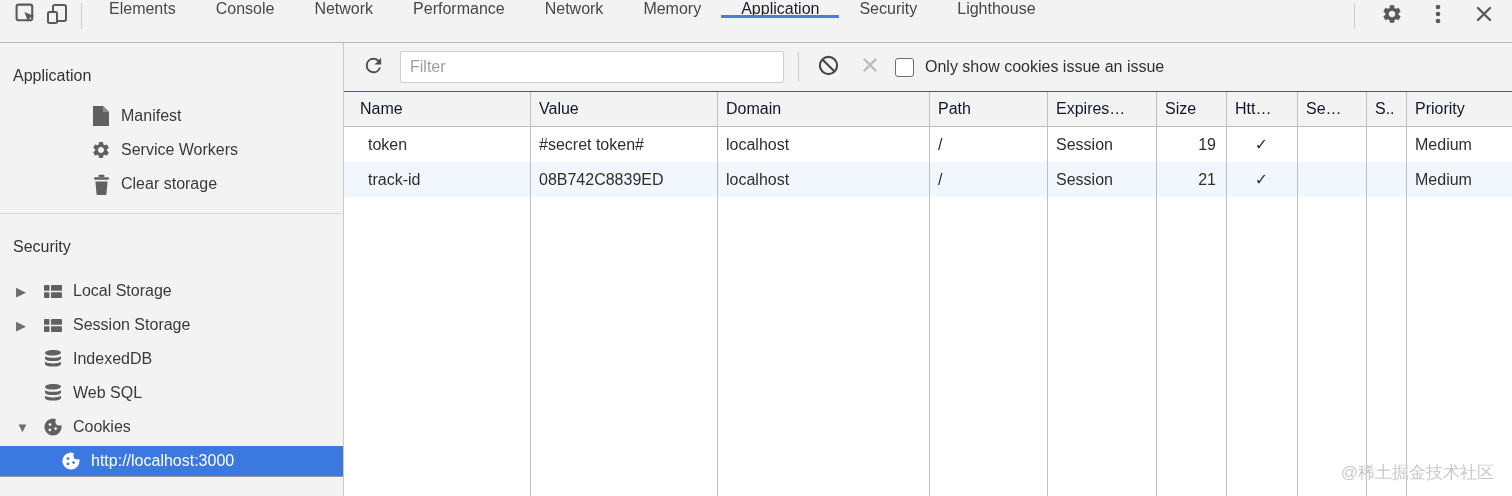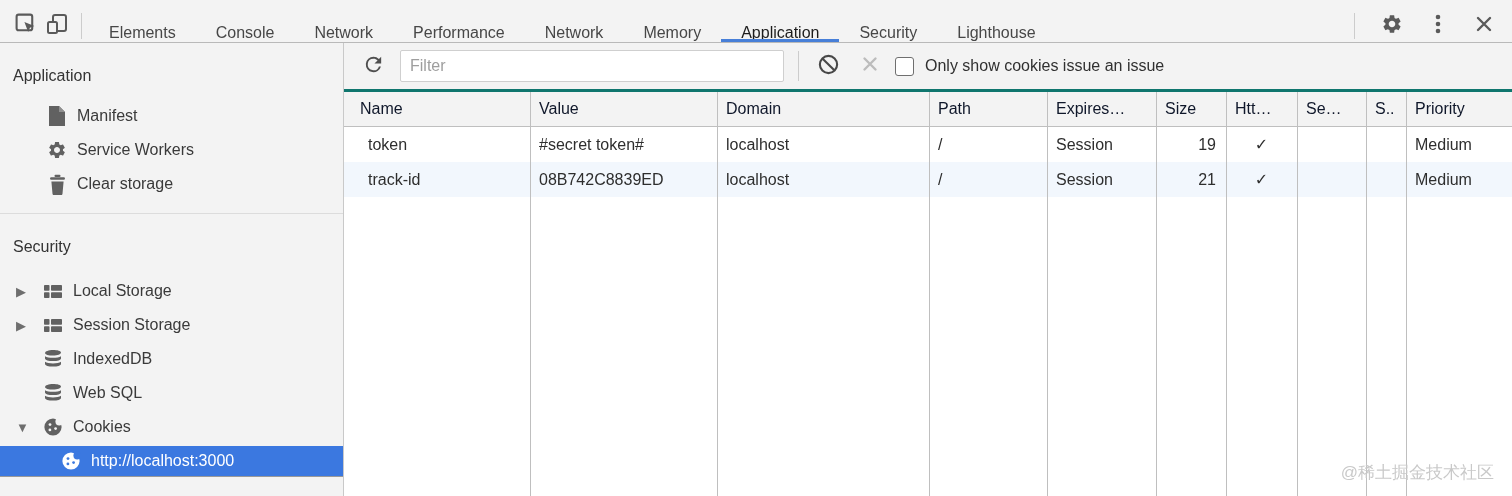--- a/index.html
+++ b/index.html
@@ -2,53 +2,53 @@
 <html><head>
 <meta charset="utf-8">
 <style>
   * { box-sizing: border-box; margin: 0; padding: 0; }
   html,body { width:1512px; height:496px; overflow:hidden; background:#fff;
     font-family:"Liberation Sans","DejaVu Sans",sans-serif; }
   .devtools { width:1512px; height:496px; display:flex; flex-direction:column; }
 
   
   .tabbar { height:43px; flex:0 0 auto; background:#f3f3f3; border-bottom:1px solid #b9b9b9;
-    display:flex; align-items:flex-end; }
+    display:flex; align-items:flex-start; }
   .tabbar-left { display:flex; align-items:center; padding-left:10px; }
   .icon-btn { width:32px; height:32px; display:flex; align-items:center; justify-content:center; cursor:pointer; }
   .vsep { width:1px; background:#ccc; height:26px; align-self:center; margin:0 7px; }
   .tabs { display:flex; align-items:stretch; }
   .tab { display:flex; align-items:center; padding:0 20px; font-size:16px; color:#474747; position:relative; cursor:pointer; }
   .tab.active { color:#1c1c1c; }
   .tab.active::after { content:""; position:absolute; left:0; right:0; bottom:0; height:3px; background:#477fd8; }
   .tabbar-right { margin-left:auto; display:flex; align-items:center; padding-right:12px; gap:14px; }
 
   
   .panel-body { flex:1; display:flex; min-height:0; }
 
   
   .sidebar { width:344px; flex:0 0 auto; background:#f3f3f3; border-right:1px solid #c9c9c9;
     font-size:16px; color:#3a3a3a; overflow:hidden; }
   .section-title { padding:20px 0 0 13px; line-height:26px; color:#333; }
   .app-items { margin-top:10px; }
   .side-item { height:34px; display:flex; align-items:center; cursor:pointer; }
-  .app-item { padding-left:46px; }
+  .app-item { padding-left:46px;margin-left:44px; }
   .ic { width:22px; display:flex; justify-content:center; align-items:center; margin-right:9px; flex:0 0 auto; }
   .divider { height:1px; background:#dcdcdc; margin-top:12px; }
   .tree-items { margin-top:14px; }
   .tree-item { padding-left:16px; }
   .arrow { width:26px; font-size:13px; color:#6e6e6e; flex:0 0 auto; }
   .selected-item { height:30px; background:#3b78e0; color:#fff; display:flex; align-items:center;
     padding-left:60px; margin-top:2px; cursor:pointer; }
   .selected-item .ic { margin-right:9px; }
   .sidebar-bottom-divider { height:1px; background:#999; }
 
   
   .main { flex:1; display:flex; flex-direction:column; min-width:0; background:#fff; }
-  .toolbar { height:49px; flex:0 0 auto; background:#f3f3f3; border-bottom:3px solid #0f766e;
+  .toolbar { height:49px; flex:0 0 auto; background:#f3f3f3; border-bottom:1px solid #0f766e;
     display:flex; align-items:center; padding-left:14px; }
   .filter-input { width:384px; height:32px; margin-left:12px; border:1px solid #cfcfcf; border-radius:2px;
     background:#fff; font-size:16px; color:#333; padding:0 9px; outline:none;
     font-family:"Liberation Sans","DejaVu Sans",sans-serif; }
   .filter-input::placeholder { color:#9e9e9e; }
   .vsep2 { width:1px; background:#ccc; height:30px; margin:0 14px; }
   .tb-icon { display:flex; align-items:center; justify-content:center; width:30px; height:30px; cursor:pointer; }
   .checkbox { width:19px; height:19px; border:1.5px solid #6f6f6f; border-radius:3px; background:#fff;
     margin-left:10px; flex:0 0 auto; cursor:pointer; }
   .cb-label { margin-left:11px; font-size:16px; color:#303030; cursor:pointer; }

